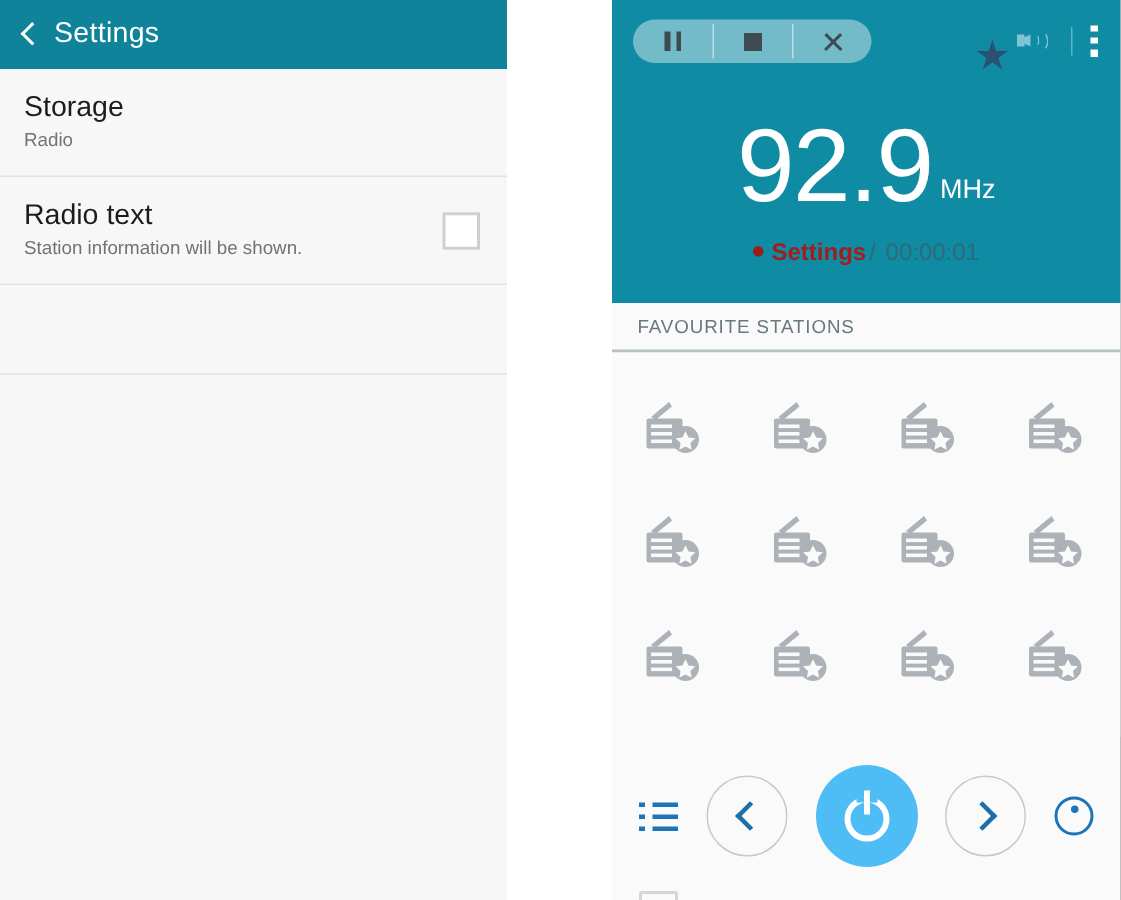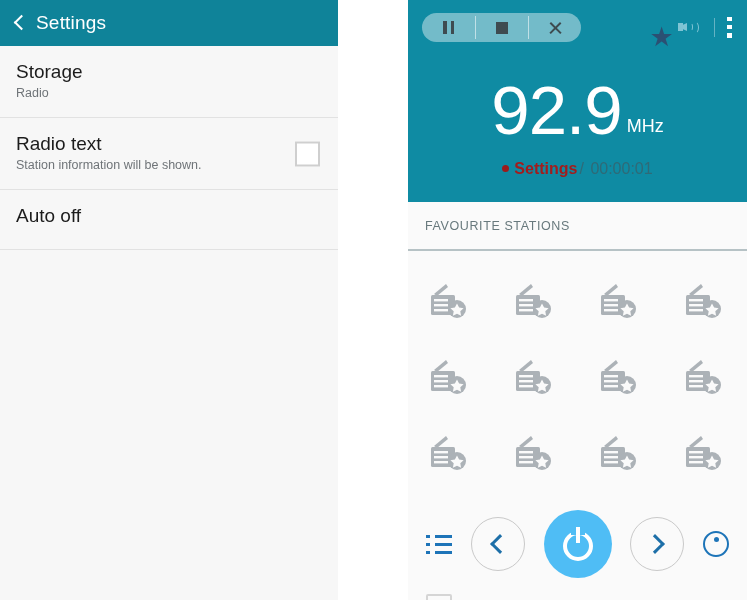--- a/index.html
+++ b/index.html
@@ -273,21 +273,21 @@
     color: #a21d1d;
     font-weight: bold;
   }
   .rec-time {
     color: #2f6a77;
     margin-left: 2px;
   }
 
   
   .fav-head {
-    height: 49px;
+    height: 33px;
     background: #fafafa;
     display: flex;
     align-items: center;
     padding-left: 17px;
     border-bottom: 2px solid #b6c2c5;
   }
   .fav-head span {
     font-size: 12.5px;
     color: #68797d;
     letter-spacing: .6px;
@@ -442,21 +442,20 @@
         <div class="row-sub">Radio</div>
       </div>
 
       <div class="settings-row">
         <div class="row-title">Radio text</div>
         <div class="row-sub">Station information will be shown.</div>
         <div class="row-checkbox"></div>
       </div>
 
       <div class="settings-row">
-        <div class="row-title">Auto off</div>
       </div>
 
       <div class="settings-filler"></div>
     </div>
   </div>
 
   <div id="gap"></div>
 
   <div id="radio-panel">
 

